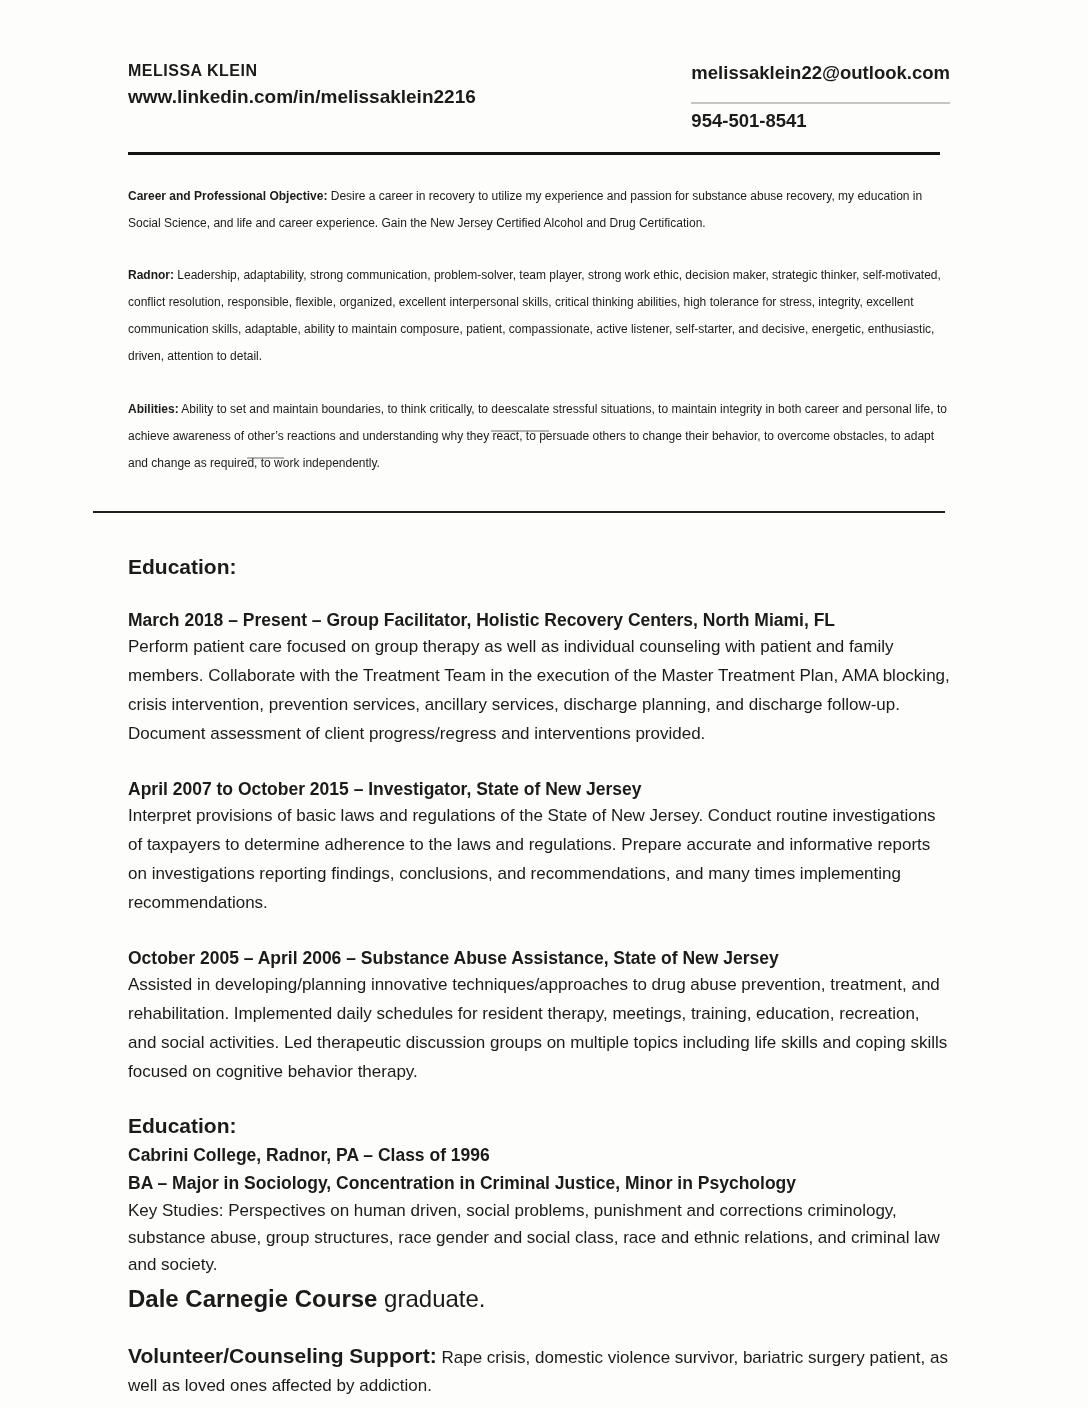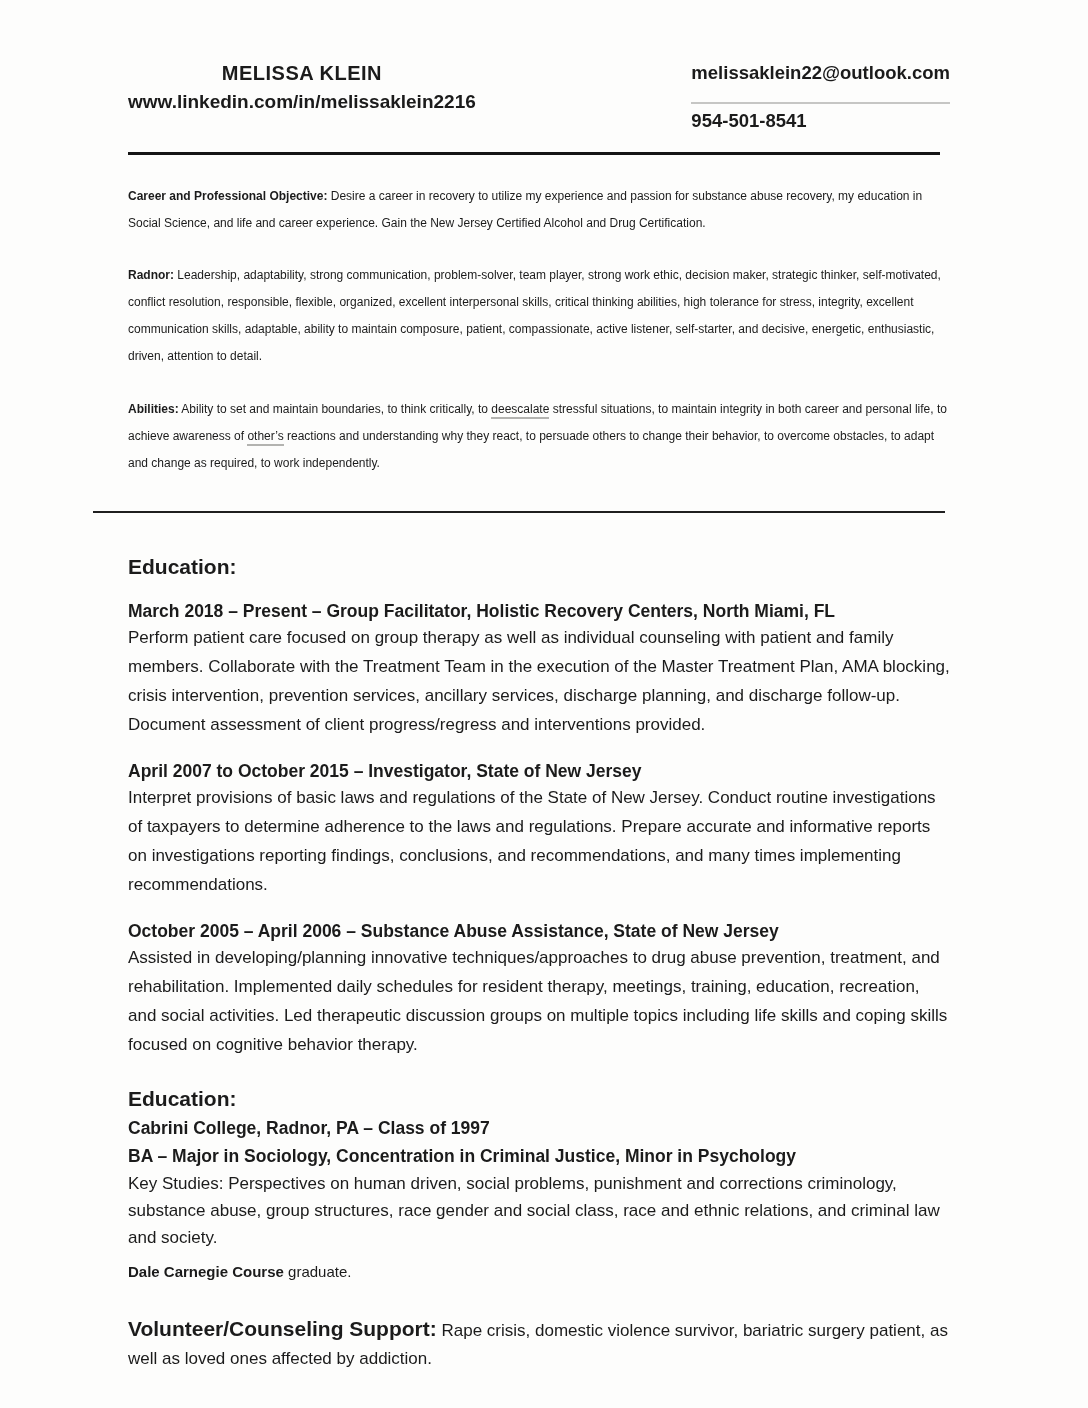--- a/index.html
+++ b/index.html
@@ -18,24 +18,23 @@
     padding: 62px 138px 0 128px;
   }
   
   .header {
     display: flex;
     justify-content: space-between;
     align-items: flex-start;
   }
   .header .left, .header .right { display: flex; flex-direction: column; gap: 6px; }
   .name {
-    font-size: 20px;
+    font-size: 16px;
     font-weight: bold;
     letter-spacing: 0.5px;
-    text-align: center;
   }
   .linkedin {
     font-size: 19px;
     font-weight: bold;
   }
   .email {
     font-size: 18.5px;
     font-weight: bold;
     border-bottom: 2px solid #c6c6c4;
     padding-bottom: 18px;
@@ -55,35 +54,35 @@
     font-size: 12px;
     line-height: 27px;
     text-align: left;
   }
   .objective { margin-top: 28px; }
   .skills { margin-top: 25px; }
   .abilities { margin-top: 26px; font-size: 18px; line-height: 27.5px; }
   .inline-label { font-weight: bold; }
   .gray-underline {
     border-bottom: 2px solid #b3b3b0;
-    padding-bottom: 1px;
+    padding-bottom: 14px;
   }
   .divider-2 {
     margin-top: 34px;
     margin-left: -35px;
     width: 852px;
     border-top: 2px solid #1f1f1f;
   }
   
   .section-heading {
     font-size: 21px;
     font-weight: bold;
   }
   .experience-heading { margin-top: 42px; }
-  .job { margin-top: 20px; }
+  .job { margin-top: 29px; }
   .job-title {
     font-size: 17.5px;
     font-weight: bold;
     line-height: 24px;
   }
   .job-desc {
     font-size: 17px;
     line-height: 29px;
   }
   
@@ -93,21 +92,21 @@
     font-weight: bold;
     line-height: 27.5px;
   }
   .edu-line.first { margin-top: 4px; }
   .key-studies {
     font-size: 17px;
     line-height: 27px;
   }
   .dale-line {
     margin-top: 7px;
-    font-size: 15px;
+    font-size: 24px;
     line-height: 27px;
   }
   
   .volunteer { margin-top: 30px; font-size: 17px; line-height: 28px; }
   .volunteer .big-label {
     font-size: 21px;
     font-weight: bold;
   }
 </style>
 </head>
@@ -155,21 +154,21 @@
       <div class="job-title">April 2007 to October 2015 – Investigator, State of New Jersey</div>
       <div class="job-desc">Interpret provisions of basic laws and regulations of the State of New Jersey. Conduct routine investigations of taxpayers to determine adherence to the laws and regulations. Prepare accurate and informative reports on investigations reporting findings, conclusions, and recommendations, and many times implementing recommendations.</div>
     </div>
 
     <div class="job">
       <div class="job-title">October 2005 – April 2006 – Substance Abuse Assistance, State of New Jersey</div>
       <div class="job-desc">Assisted in developing/planning innovative techniques/approaches to drug abuse prevention, treatment, and rehabilitation. Implemented daily schedules for resident therapy, meetings, training, education, recreation, and social activities. Led therapeutic discussion groups on multiple topics including life skills and coping skills focused on cognitive behavior therapy.</div>
     </div>
 
     <div class="section-heading education-heading">Education:</div>
-    <div class="edu-line first">Cabrini College, Radnor, PA – Class of 1997</div>
+    <div class="edu-line first">Cabrini College, Radnor, PA – Class of 1996</div>
     <div class="edu-line">BA – Major in Sociology, Concentration in Criminal Justice, Minor in Psychology</div>
     <p class="key-studies">Key Studies:  Perspectives on human driven, social problems, punishment and corrections criminology, substance abuse, group structures, race gender and social class, race and ethnic relations, and criminal law and society.</p>
     <p class="dale-line"><span class="inline-label">Dale Carnegie Course</span>
       <span>graduate.</span></p>
 
     <p class="volunteer"><span class="big-label">Volunteer/Counseling Support:</span>
       <span>Rape crisis, domestic violence survivor, bariatric surgery patient, as well as loved ones affected by addiction.</span></p>
 
   </div>
 </div>

